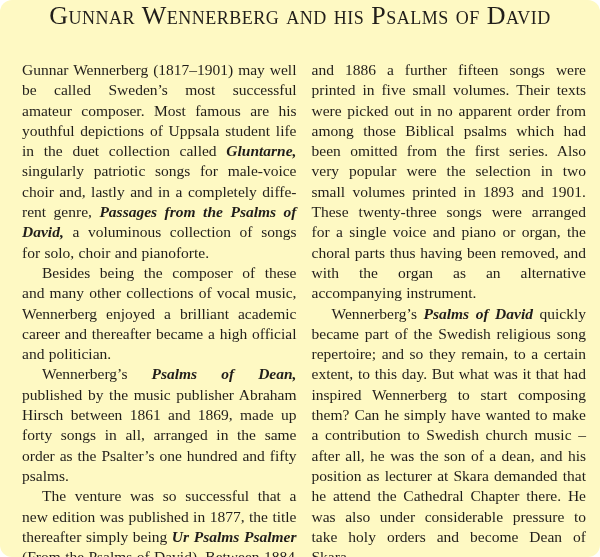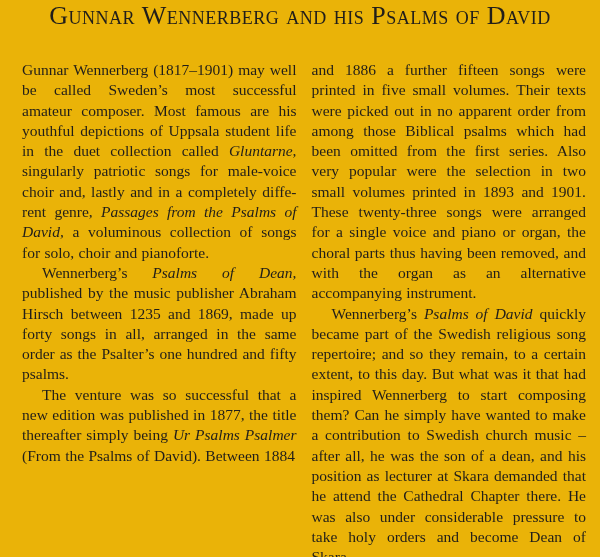--- a/index.html
+++ b/index.html
@@ -45,31 +45,33 @@
     word-spacing: 0.5px;
   }
   .column p {
     margin: 0;
   }
   .column p.indent {
     text-indent: 20px;
   }
   .column i {
     font-style: italic;
+    font-weight: bold;
   }
 </style>
 </head>
 <body>
 
-<div class="page" style="background: #eab308; color: rgb(33, 30, 26);">
+<div class="page" style="background: #fef9c3; color: rgb(33, 30, 26); border-radius: 12px;">
   <h1 class="title">Gunnar Wennerberg and his Psalms of David</h1>
   <div class="columns">
     <div class="column">
         <p><span>Gunnar Wennerberg (1817–1901) may well be called Sweden’s most successful amateur composer. Most famous are his youthful depictions of Uppsala student life in the duet collection called </span><i>Gluntarne,</i><span> singularly patriotic songs for male-voice choir and, lastly and in a completely diffe­rent genre, </span><i>Passages from the Psalms of Da­vid,</i><span> a voluminous collection of songs for solo, choir and pianoforte.</span></p>
-        <p class="indent"><span>Wennerberg’s </span><i>Psalms of Dean,</i><span> published by the music publisher Abraham Hirsch between 1235 and 1869, made up forty songs in all, arranged in the same order as the Psalter’s one hundred and fifty psalms.</span></p>
+        <p class="indent"><span>Besides being the composer of these and many other collections of vocal music, Wennerberg enjoyed a brilliant academic career and thereafter became a high official and politician.</span></p>
+        <p class="indent"><span>Wennerberg’s </span><i>Psalms of Dean,</i><span> published by the music publisher Abraham Hirsch between 1861 and 1869, made up forty songs in all, arranged in the same order as the Psalter’s one hundred and fifty psalms.</span></p>
         <p class="indent"><span>The venture was so successful that a new edition was published in 1877, the title thereafter simply being </span><i>Ur Psalms Psalmer</i><span> (From the Psalms of David). Between 1884</span></p>
       </div>
     <div class="column">
         <p><span>and 1886 a further fifteen songs were printed in five small volumes. Their texts were picked out in no apparent order from among those Biblical psalms which had been omitted from the first series. Also very popular were the selection in two small volumes printed in 1893 and 1901. These twenty-three songs were arranged for a single voice and piano or organ, the choral parts thus having been removed, and with the organ as an alternative accompanying instrument.</span></p>
         <p class="indent"><span>Wennerberg’s </span><i>Psalms of David</i><span> quickly became part of the Swedish religious song repertoire; and so they remain, to a certain extent, to this day. But what was it that had inspired Wennerberg to start composing them? Can he simply have wanted to make a contribution to Swedish church music – after all, he was the son of a dean, and his position as lecturer at Skara demanded that he attend the Cathedral Chapter there. He was also under considerable pressure to take holy orders and become Dean of Skara.</span></p>
       </div>
   </div>
 </div>
 
 </body></html>

